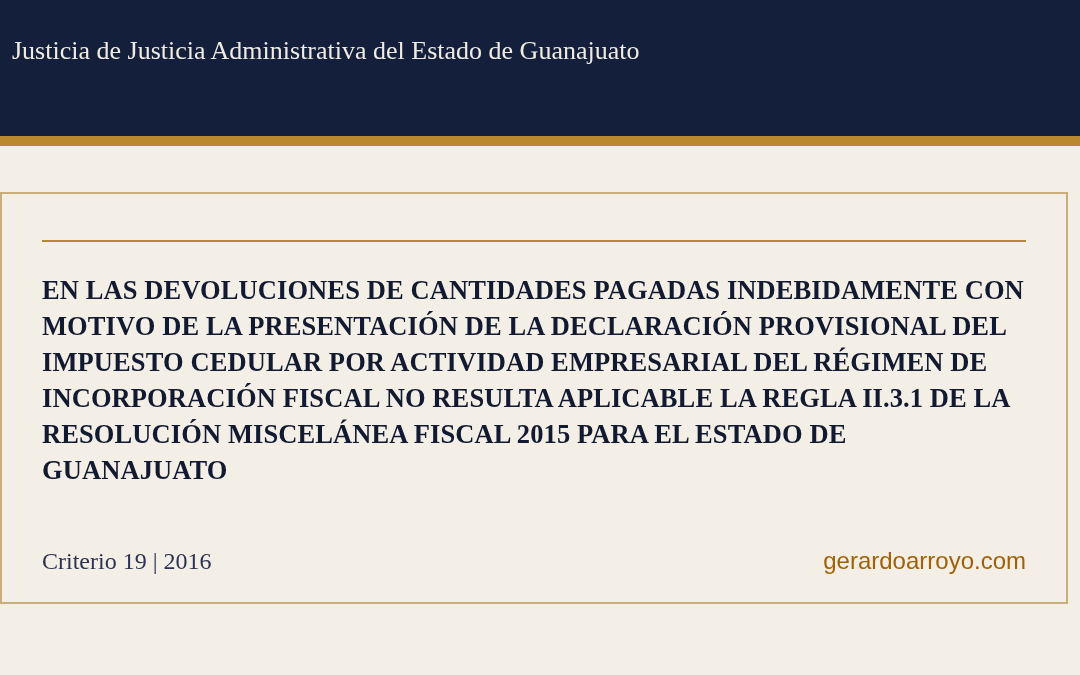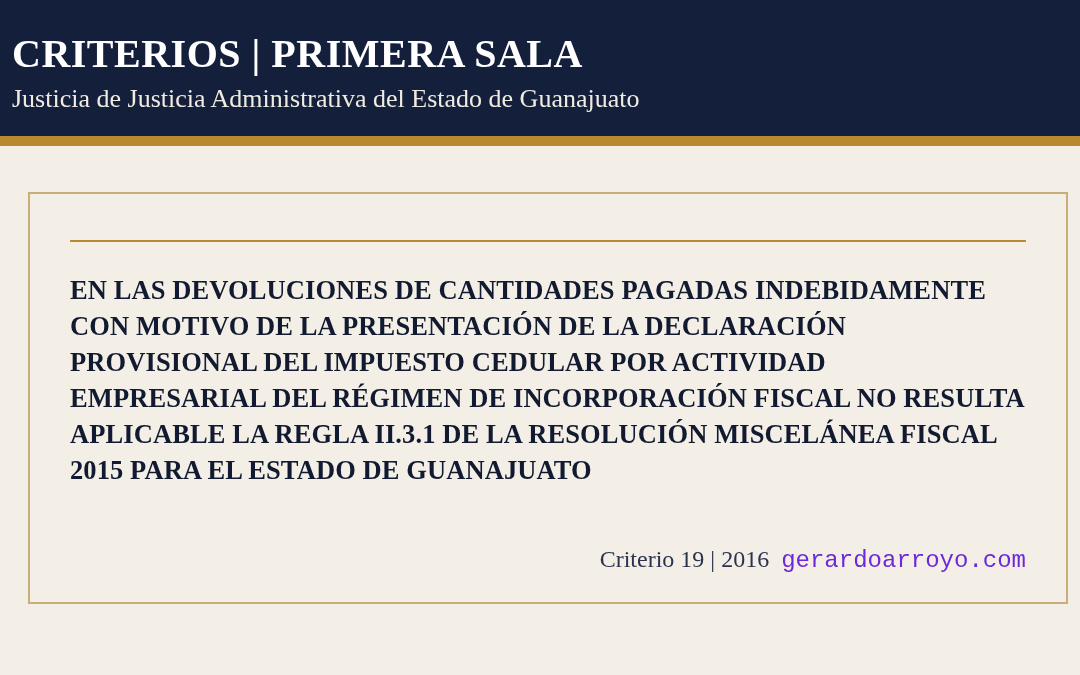--- a/index.html
+++ b/index.html
@@ -55,21 +55,21 @@
   }
 
   .gold-rule {
     width: 100%;
     height: 10px;
     background: #b8892f;
   }
 
   
   .card-wrap {
-    padding: 46px 12px 0 28px;
+    padding: 46px 12px 0 0;
     box-sizing: border-box;
   }
 
   .card {
     position: relative;
     border: 2px solid #c9ae79;
     background: #f4efe6;
     box-sizing: border-box;
     height: 412px;
     padding: 0 40px;
@@ -93,45 +93,44 @@
     text-align: left;
   }
 
   .card-footer {
     position: absolute;
     left: 40px;
     right: 40px;
     bottom: 26px;
     display: flex;
     align-items: baseline;
-    justify-content: flex-end;
+    justify-content: space-between;
     gap: 12px;
   }
 
   .footer-left {
     color: #2c3350;
     font-family: "Liberation Serif", serif;
     font-size: 24px;
     line-height: 30px;
   }
 
   .footer-right {
-    color: #6d28d9;
-    font-family: Liberation Mono, monospace;
+    color: #a16207;
+    font-family: Liberation Sans, sans-serif;
     font-size: 24px;
     line-height: 30px;
   }
 </style>
 </head>
 <body>
 
 <div class="page">
 
   <div class="header">
-    <h1 class="header-title">CRITERIOS | PRIMERA SALA</h1>
     <h2 class="header-subtitle">Justicia de Justicia Administrativa del Estado de Guanajuato</h2>
   </div>
 
   <div class="gold-rule"></div>
 
   <div class="card-wrap">
     <div class="card">
 
       <div class="card-top-rule"></div>
 

